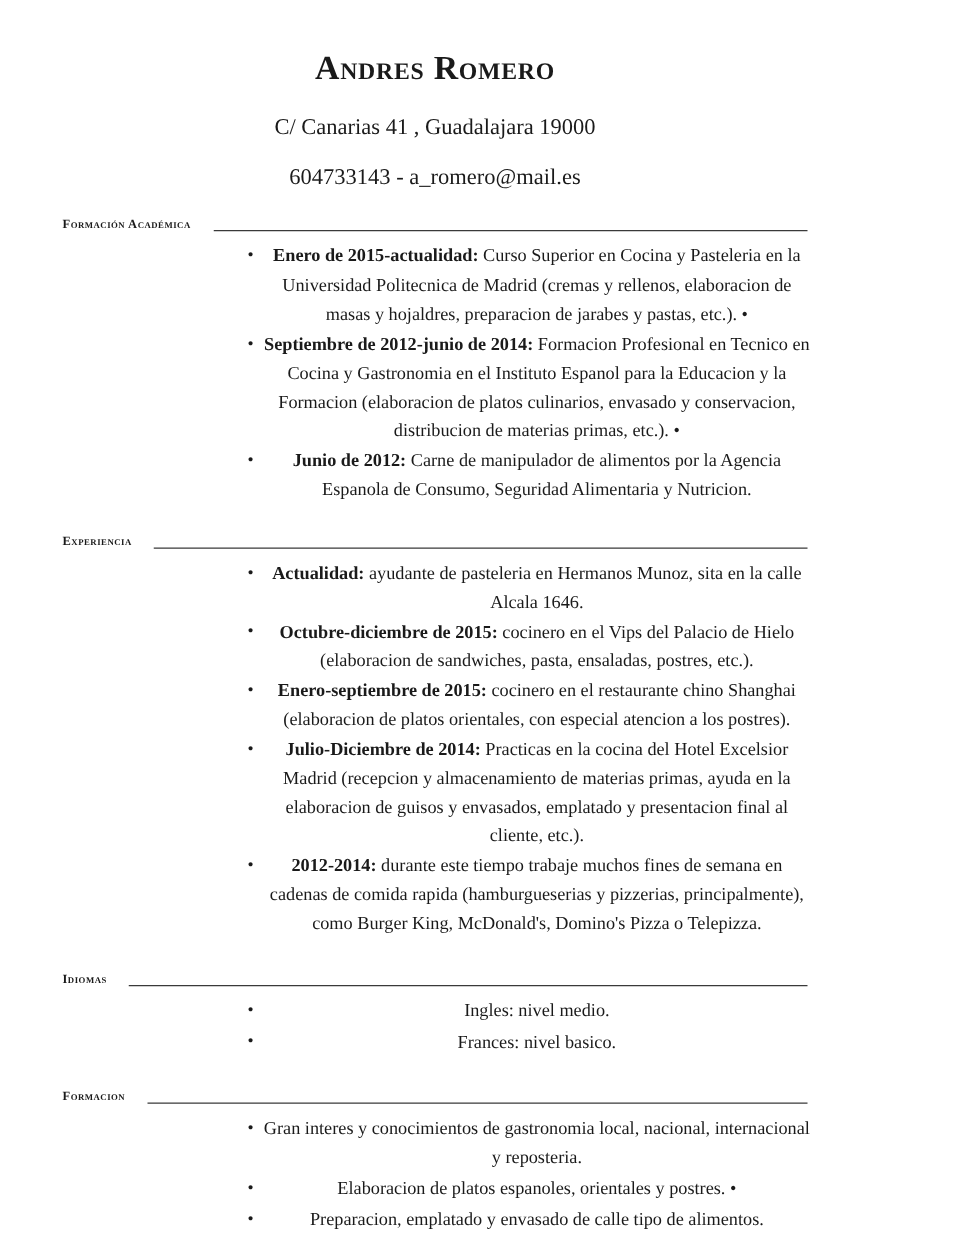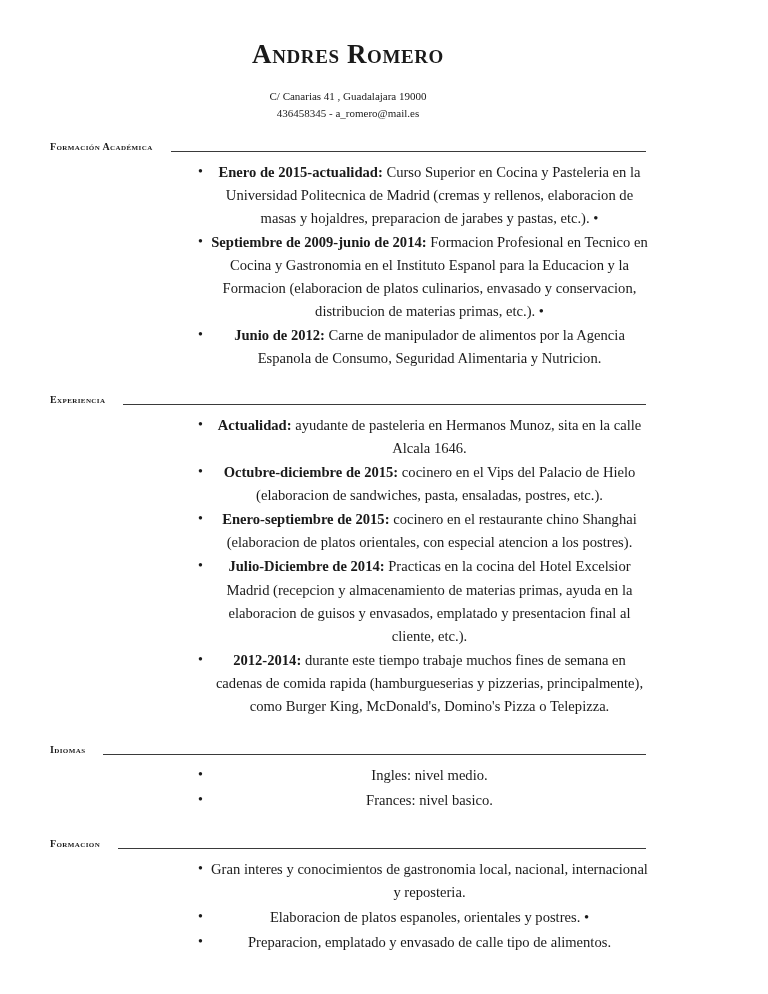--- a/index.html
+++ b/index.html
@@ -30,23 +30,23 @@
   }
   .cv-name {
     font-size: 27px;
     font-weight: bold;
     font-variant: small-caps;
     letter-spacing: 0.6px;
     line-height: 1.1;
     margin: 0;
   }
   .contact-line {
-    font-size: 11px;
+    font-size: 18px;
     line-height: 1.55;
-    margin: 0;
+    margin: 12px;
   }
   .contact-block {
     margin-top: 18px;
   }
 
   
   .section {
     margin-top: 20px;
   }
   .section-head {
@@ -110,33 +110,33 @@
 </style>
 </head>
 <body>
 
 <div class="page">
 
   <div class="header">
     <div class="cv-name">Andres Romero</div>
     <div class="contact-block">
       <div class="contact-line">C/ Canarias 41 , Guadalajara 19000</div>
-      <div class="contact-line">436458345 - a_romero@mail.es</div>
+      <div class="contact-line">604733143 - a_romero@mail.es</div>
     </div>
   </div>
 
   <div id="sections-root">
       <div class="section formacion">
         <div class="section-head">
           <div class="section-title">Formación Académica</div>
           <div class="section-rule"></div>
         </div>
         <ul class="bullets">
           <li><b>Enero de 2015-actualidad:</b><span> Curso Superior en Cocina y Pasteleria en la Universidad Politecnica de Madrid (cremas y rellenos, elaboracion de masas y hojaldres, preparacion de jarabes y pastas, etc.). •</span></li>
-          <li><b>Septiembre de 2009-junio de 2014:</b><span> Formacion Profesional en Tecnico en Cocina y Gastronomia en el Instituto Espanol para la Educacion y la Formacion (elaboracion de platos culinarios, envasado y conservacion, distribucion de materias primas, etc.). •</span></li>
+          <li><b>Septiembre de 2012-junio de 2014:</b><span> Formacion Profesional en Tecnico en Cocina y Gastronomia en el Instituto Espanol para la Educacion y la Formacion (elaboracion de platos culinarios, envasado y conservacion, distribucion de materias primas, etc.). •</span></li>
           <li><b>Junio de 2012:</b><span> Carne de manipulador de alimentos por la Agencia Espanola de Consumo, Seguridad Alimentaria y Nutricion.</span></li>
         </ul>
       </div>
       <div class="section experiencia">
         <div class="section-head">
           <div class="section-title">Experiencia</div>
           <div class="section-rule"></div>
         </div>
         <ul class="bullets">
           <li><b>Actualidad:</b><span> ayudante de pasteleria en Hermanos Munoz, sita en la calle Alcala 1646.</span></li>

